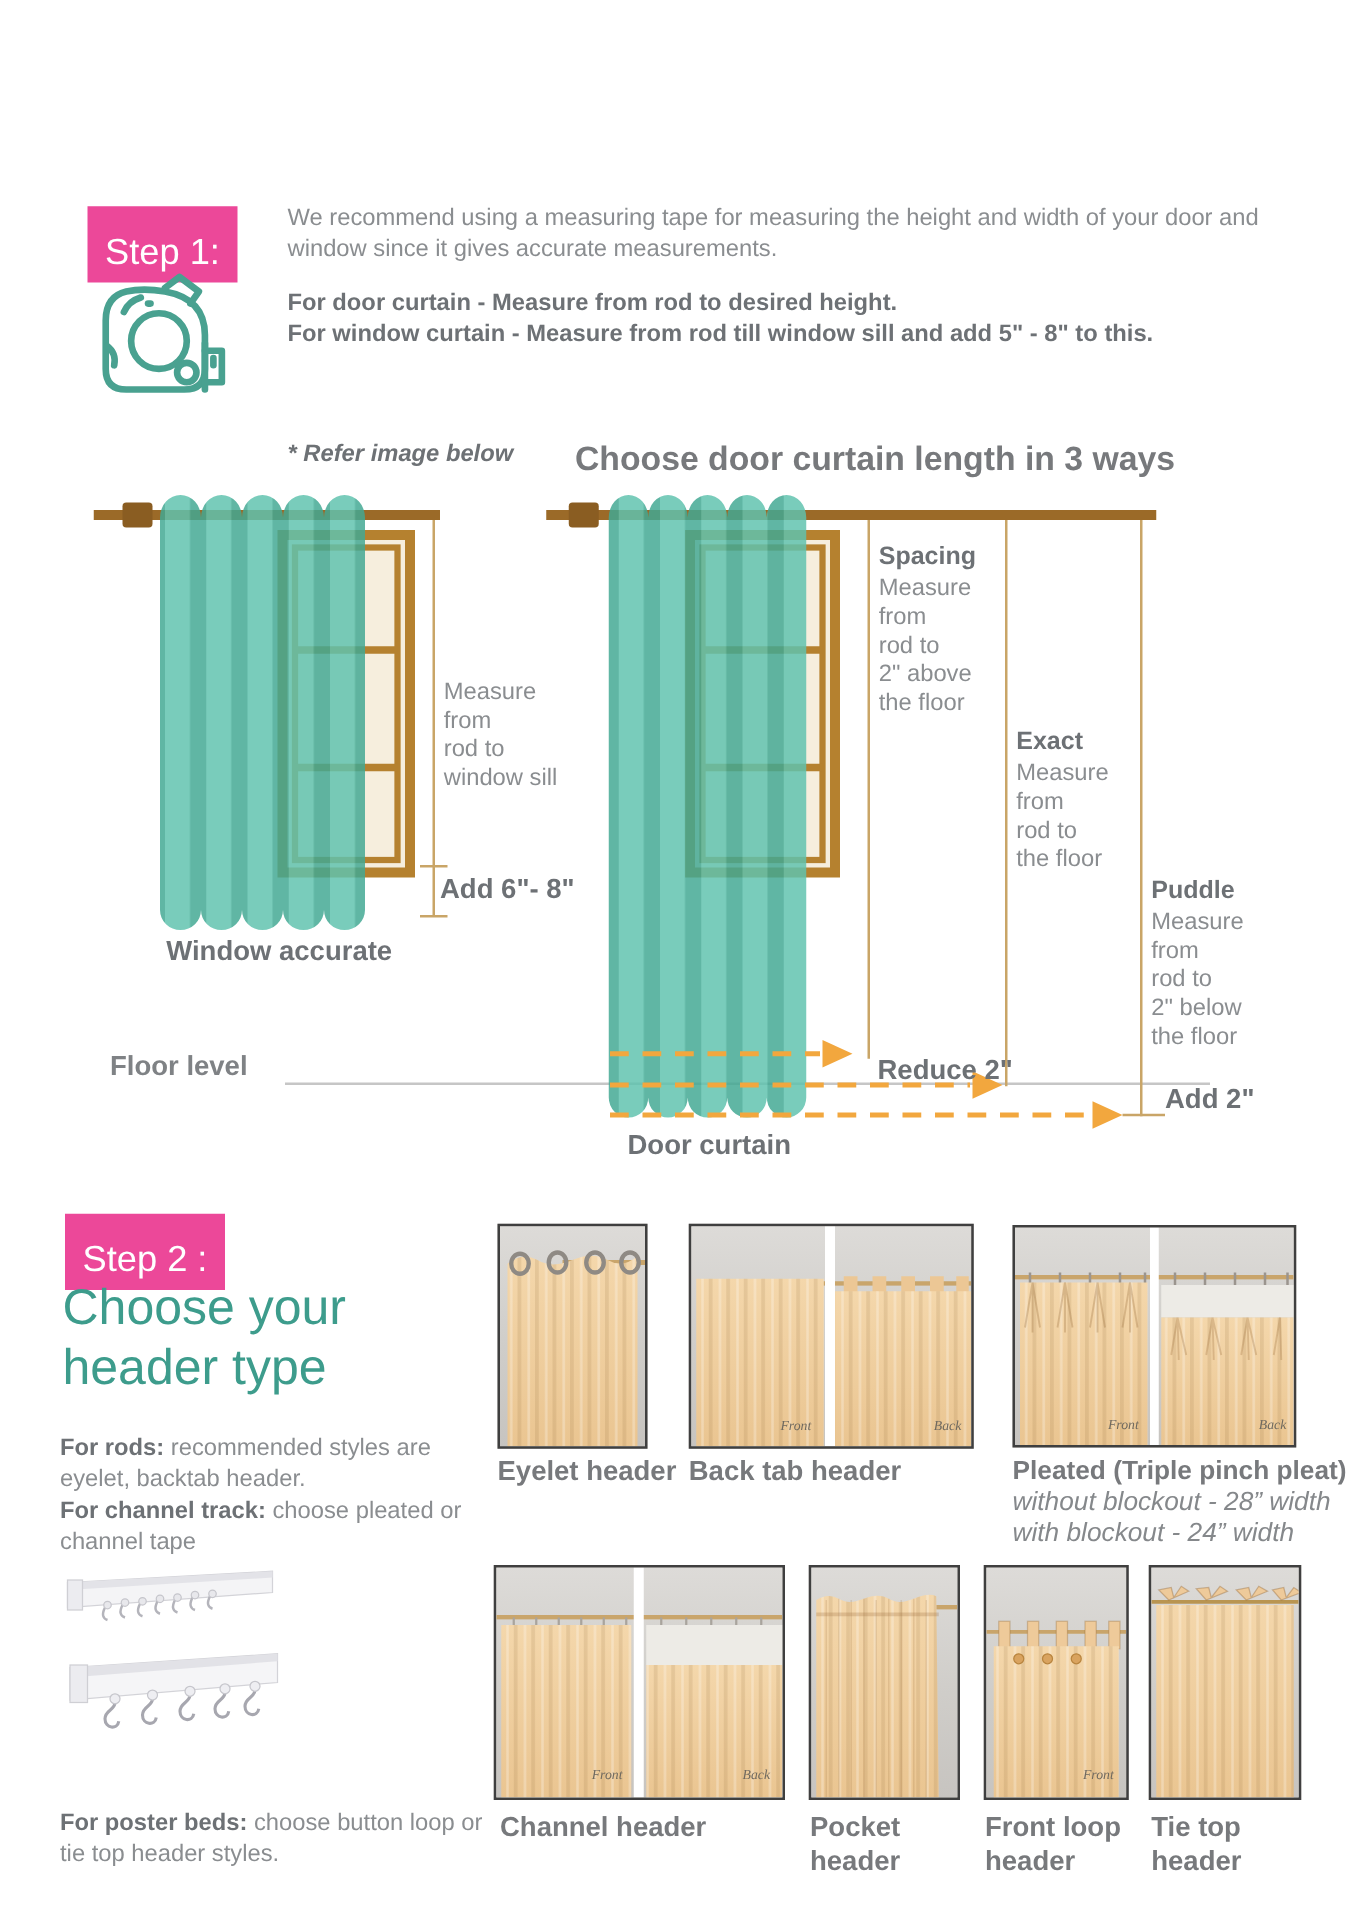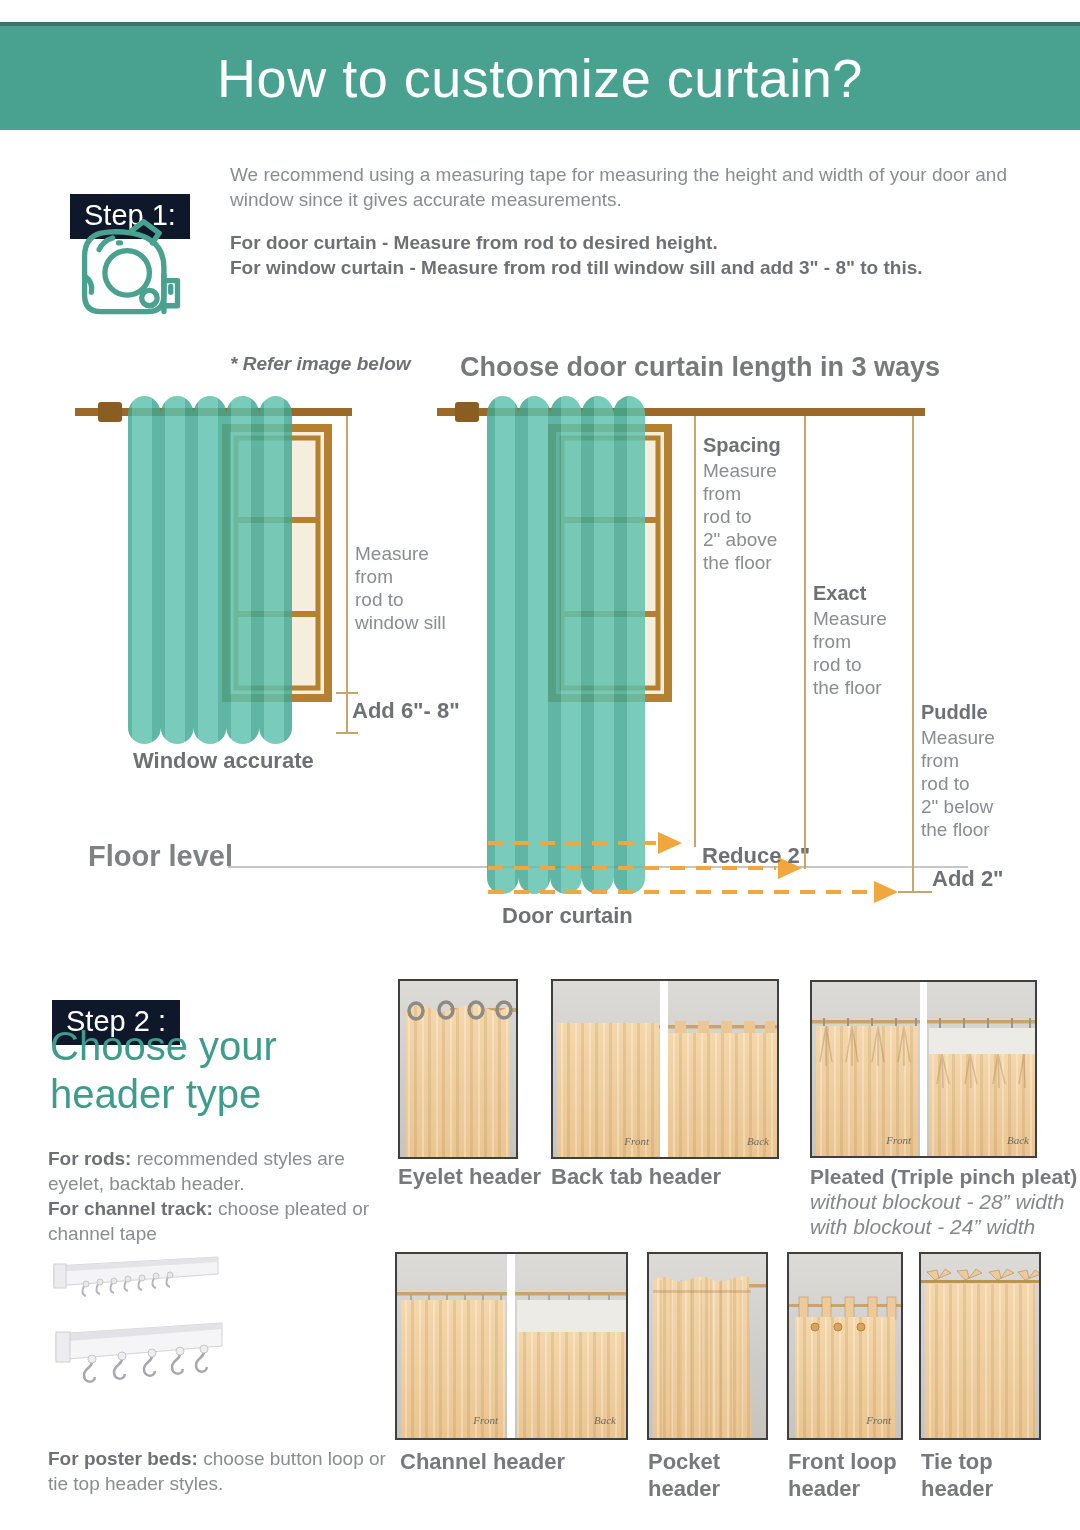--- a/index.html
+++ b/index.html
@@ -5,70 +5,67 @@
   html,body{margin:0;padding:0;background:#ffffff;}
   .page{position:relative;width:1080px;height:1530px;background:#ffffff;overflow:hidden;
         font-family:"Liberation Sans",sans-serif;}
   .abs{position:absolute;}
   .pre{white-space:pre-line;}
   
   .banner{left:0;top:22px;width:1080px;height:104px;background:#49a190;
           border-top:4px solid rgba(35,62,56,.45);display:flex;align-items:center;justify-content:center;}
   .banner h1{margin:0;color:#ffffff;font-size:54px;font-weight:500;letter-spacing:.5px;}
   
-  .badge{background:#0f172a;color:#fff;font-size:29px;font-weight:500;padding:5px 14px 7px 14px;margin-top:29px;}
+  .badge{background:#ec4899;color:#fff;font-size:29px;font-weight:500;padding:21px 14px 7px 14px;}
   
   .gray{color:#8a8d90;}
   .dark{color:#6d7175;}
   .t19{font-size:19px;line-height:25px;}
   .b{font-weight:bold;}
   .i{font-style:italic;margin-top:39px;}
   .diagram-title{font-size:27px;font-weight:bold;color:#77797c;text-align:center;}
   .measure-txt{font-size:19px;line-height:23px;color:#8a8d90;}
   .opt-title{font-size:20px;font-weight:bold;color:#6d7175;margin-bottom:2px;}
   .lbl{font-size:22px;font-weight:bold;color:#6d7175;}
-  .floor-lbl{font-size:29px;font-weight:bold;color:#7f8285;}
+  .floor-lbl{font-size:22px;font-weight:bold;color:#7f8285;}
   .step2-title{font-size:40px;line-height:48px;color:#3d9c8c;font-weight:500;}
   .caption{font-size:22px;font-weight:bold;color:#77797c;line-height:27px;}
   .subcap{font-size:21px;font-style:italic;color:#85888b;line-height:25px;}
   .photo{position:absolute;border:2px solid #3f3f3f;box-sizing:border-box;background:#d2cfcb;overflow:hidden;}
   .photo svg{display:block;width:100%;height:100%;}
   .script{position:absolute;font-family:"Liberation Serif",serif;font-style:italic;
           font-size:11px;color:#6f695f;}
   .seg-p .b{color:#6d7175;}
 </style>
 </head>
 <body>
 
 <div class="page">
 
-  <div class="abs banner">
-    <h1>How to customize curtain?</h1>
-  </div>
 
   <div class="abs badge" style="left:70px;top:165px;">Step 1:</div>
 
   <div class="abs" style="left:72px;top:215px;width:120px;height:108px;">
     <svg viewBox="0 0 124 108" width="120" height="108" fill="none" stroke="#49a190" stroke-width="5.5" stroke-linecap="round" stroke-linejoin="round">
       <path d="M30 17 q-17 4 -17 24 v40 q0 17 17 17 h48 q17 0 17 -17 v-28 q0 -30 -33 -36 q-18 -3 -32 0 z"></path>
       <circle cx="57" cy="58" r="23"></circle>
       <circle cx="80" cy="84" r="8"></circle>
       <path d="M62 14 l12 -9 l16 12 l-7 10"></path>
       <path d="M28 34 q4 -9 14 -12"></path>
       <path d="M48 27 l2 0"></path>
       <path d="M95 66 h14 v26 h-14"></path>
       <path d="M95 60 v38"></path>
       <path d="M102 72 v6"></path>
       <path d="M14 62 q8 6 6 16"></path>
     </svg>
   </div>
 
   <div class="abs gray t19" style="left:230px;top:162px;width:800px;">We recommend using a measuring tape for measuring the height and width of your door and window since it gives accurate measurements.</div>
   <div class="abs dark t19 b" style="left:230px;top:230px;width:820px;">For door curtain - Measure from rod to desired height.</div>
-  <div class="abs dark t19 b" style="left:230px;top:255px;width:820px;">For window curtain - Measure from rod till window sill and add 3" - 8" to this.</div>
+  <div class="abs dark t19 b" style="left:230px;top:255px;width:820px;">For window curtain - Measure from rod till window sill and add 5" - 8" to this.</div>
   <div class="abs dark t19 b i" style="left:230px;top:312px;">* Refer image below</div>
 
   <div class="abs diagram-title" style="left:400px;top:352px;width:600px;">Choose door curtain length in 3 ways</div>
 
   <svg class="abs" style="left:0;top:380px;" width="1080" height="560" viewBox="0 380 1080 560">
     <defs>
       <pattern id="stripes" patternUnits="userSpaceOnUse" width="33" height="10">
         <rect width="33" height="10" fill="#5fc2ae"></rect>
         <rect x="20" width="13" height="10" fill="#42a893"></rect>
       </pattern>

